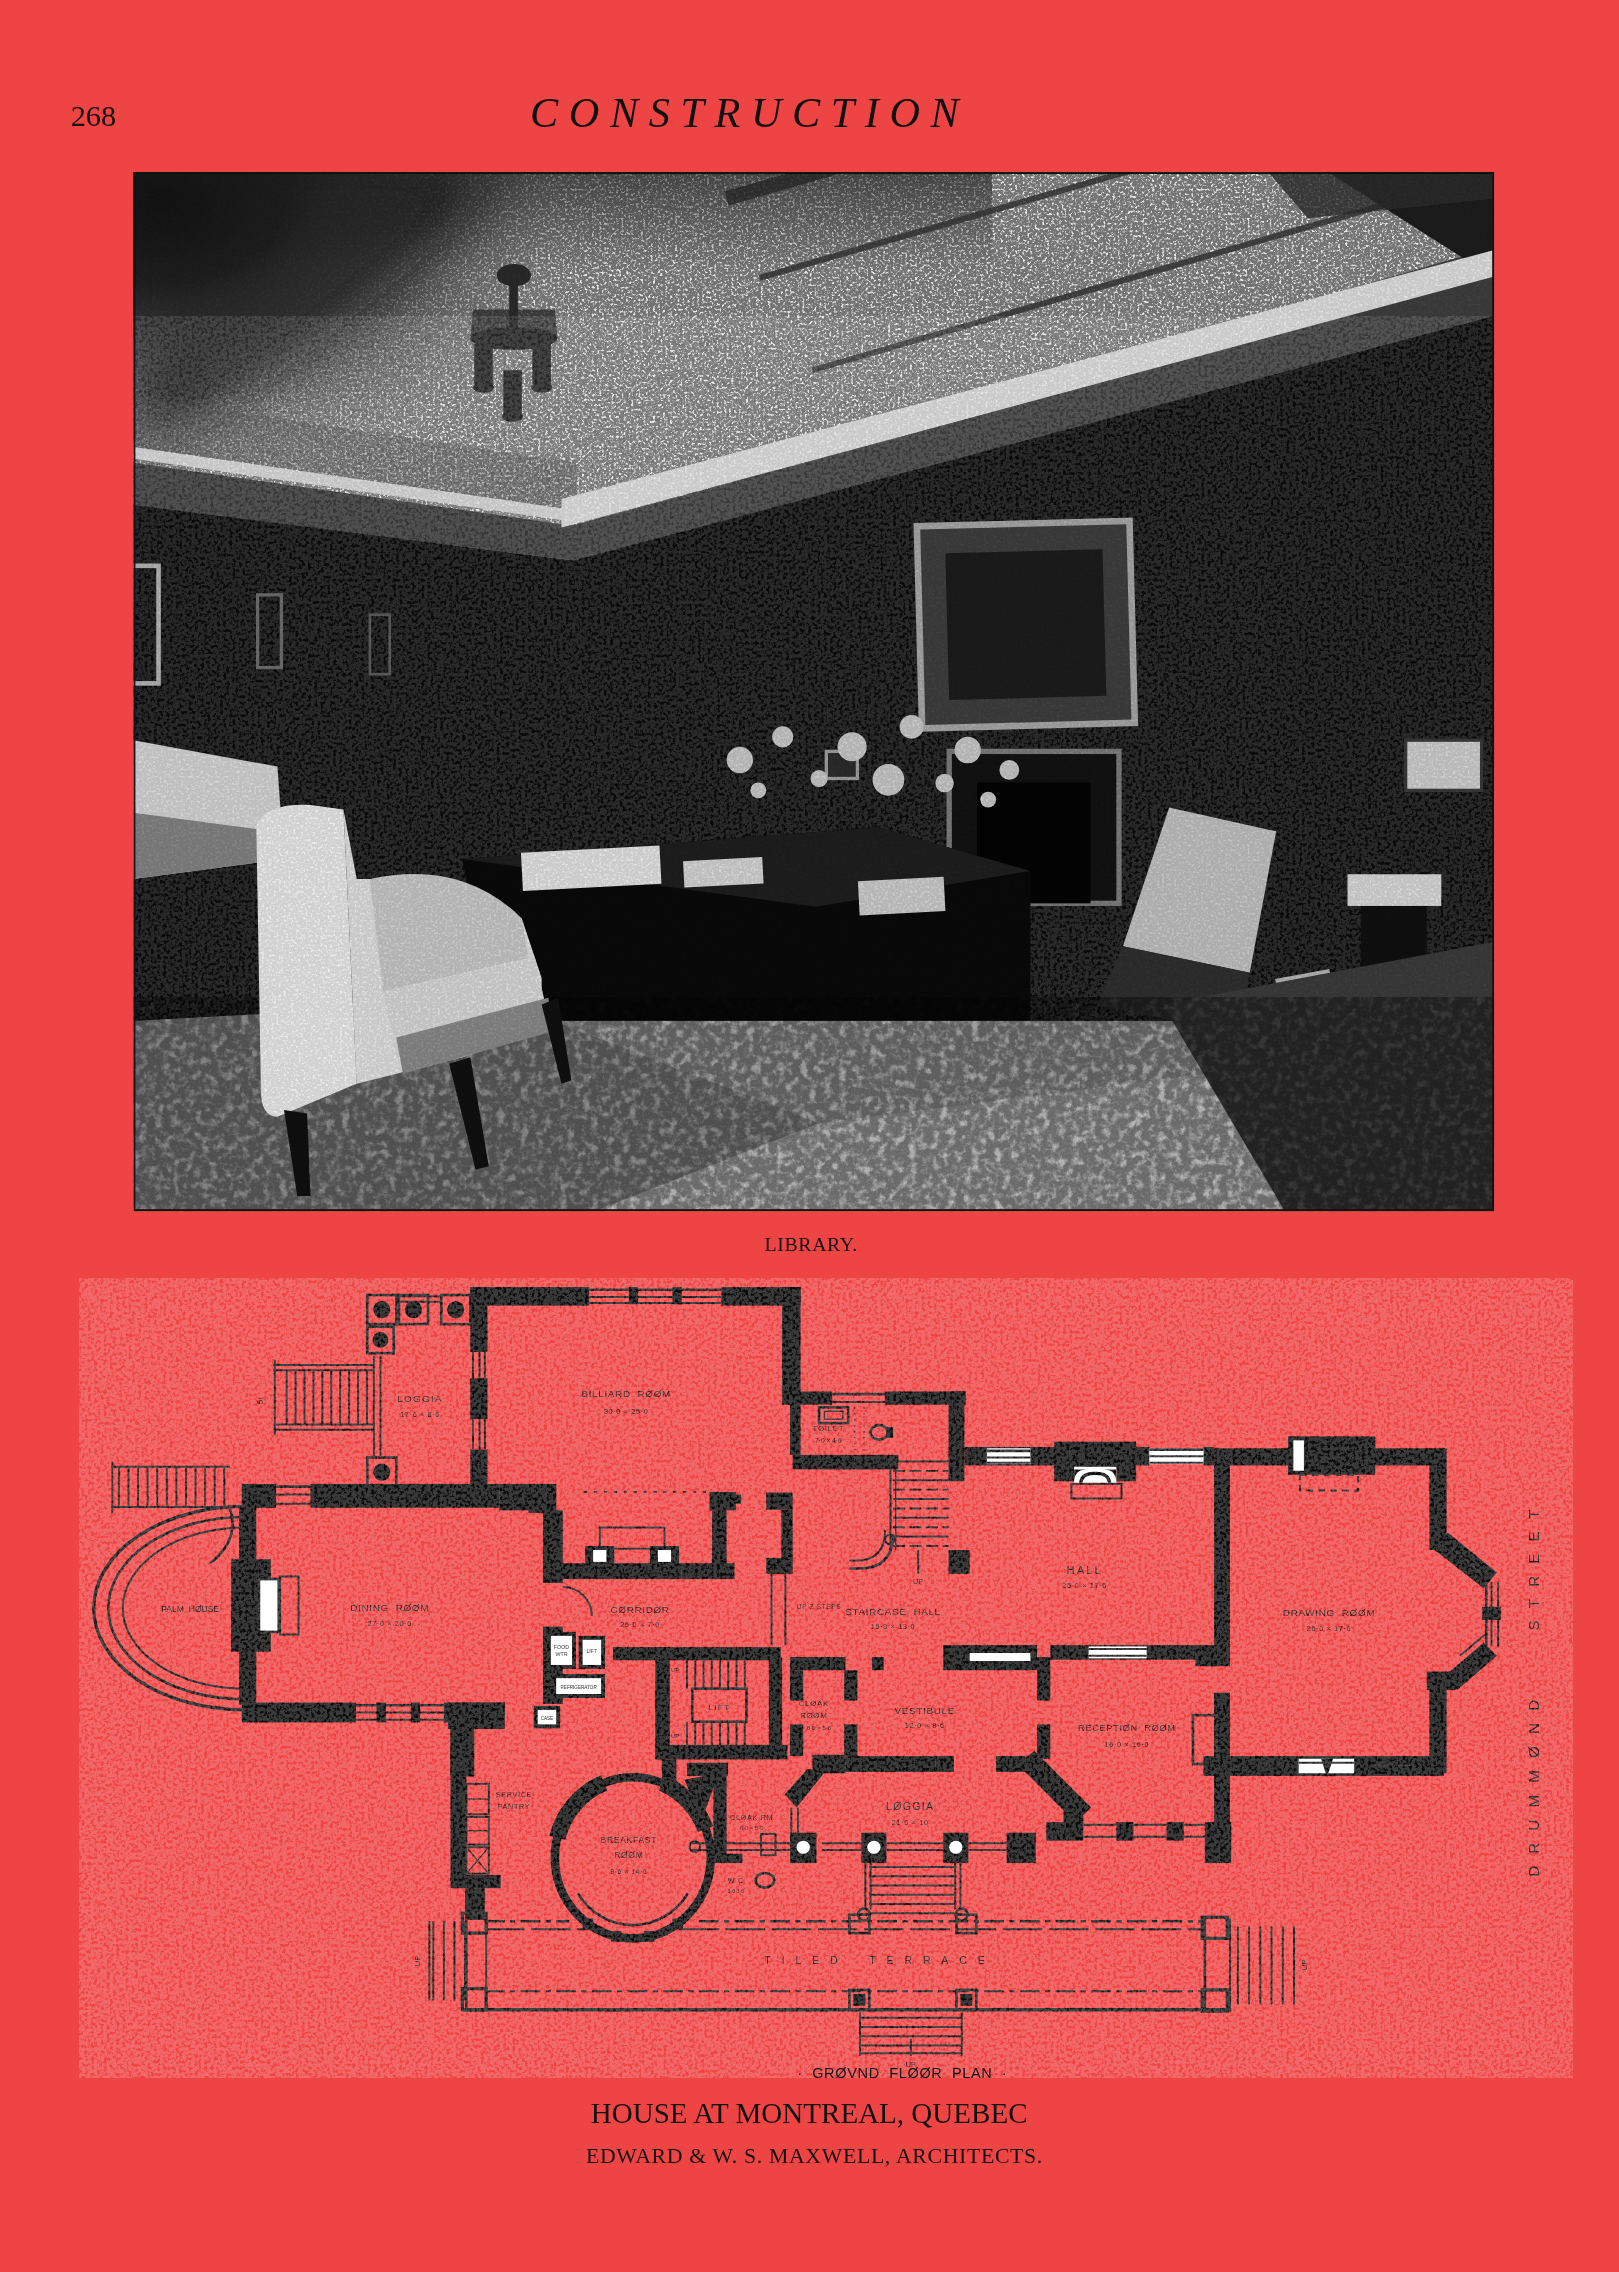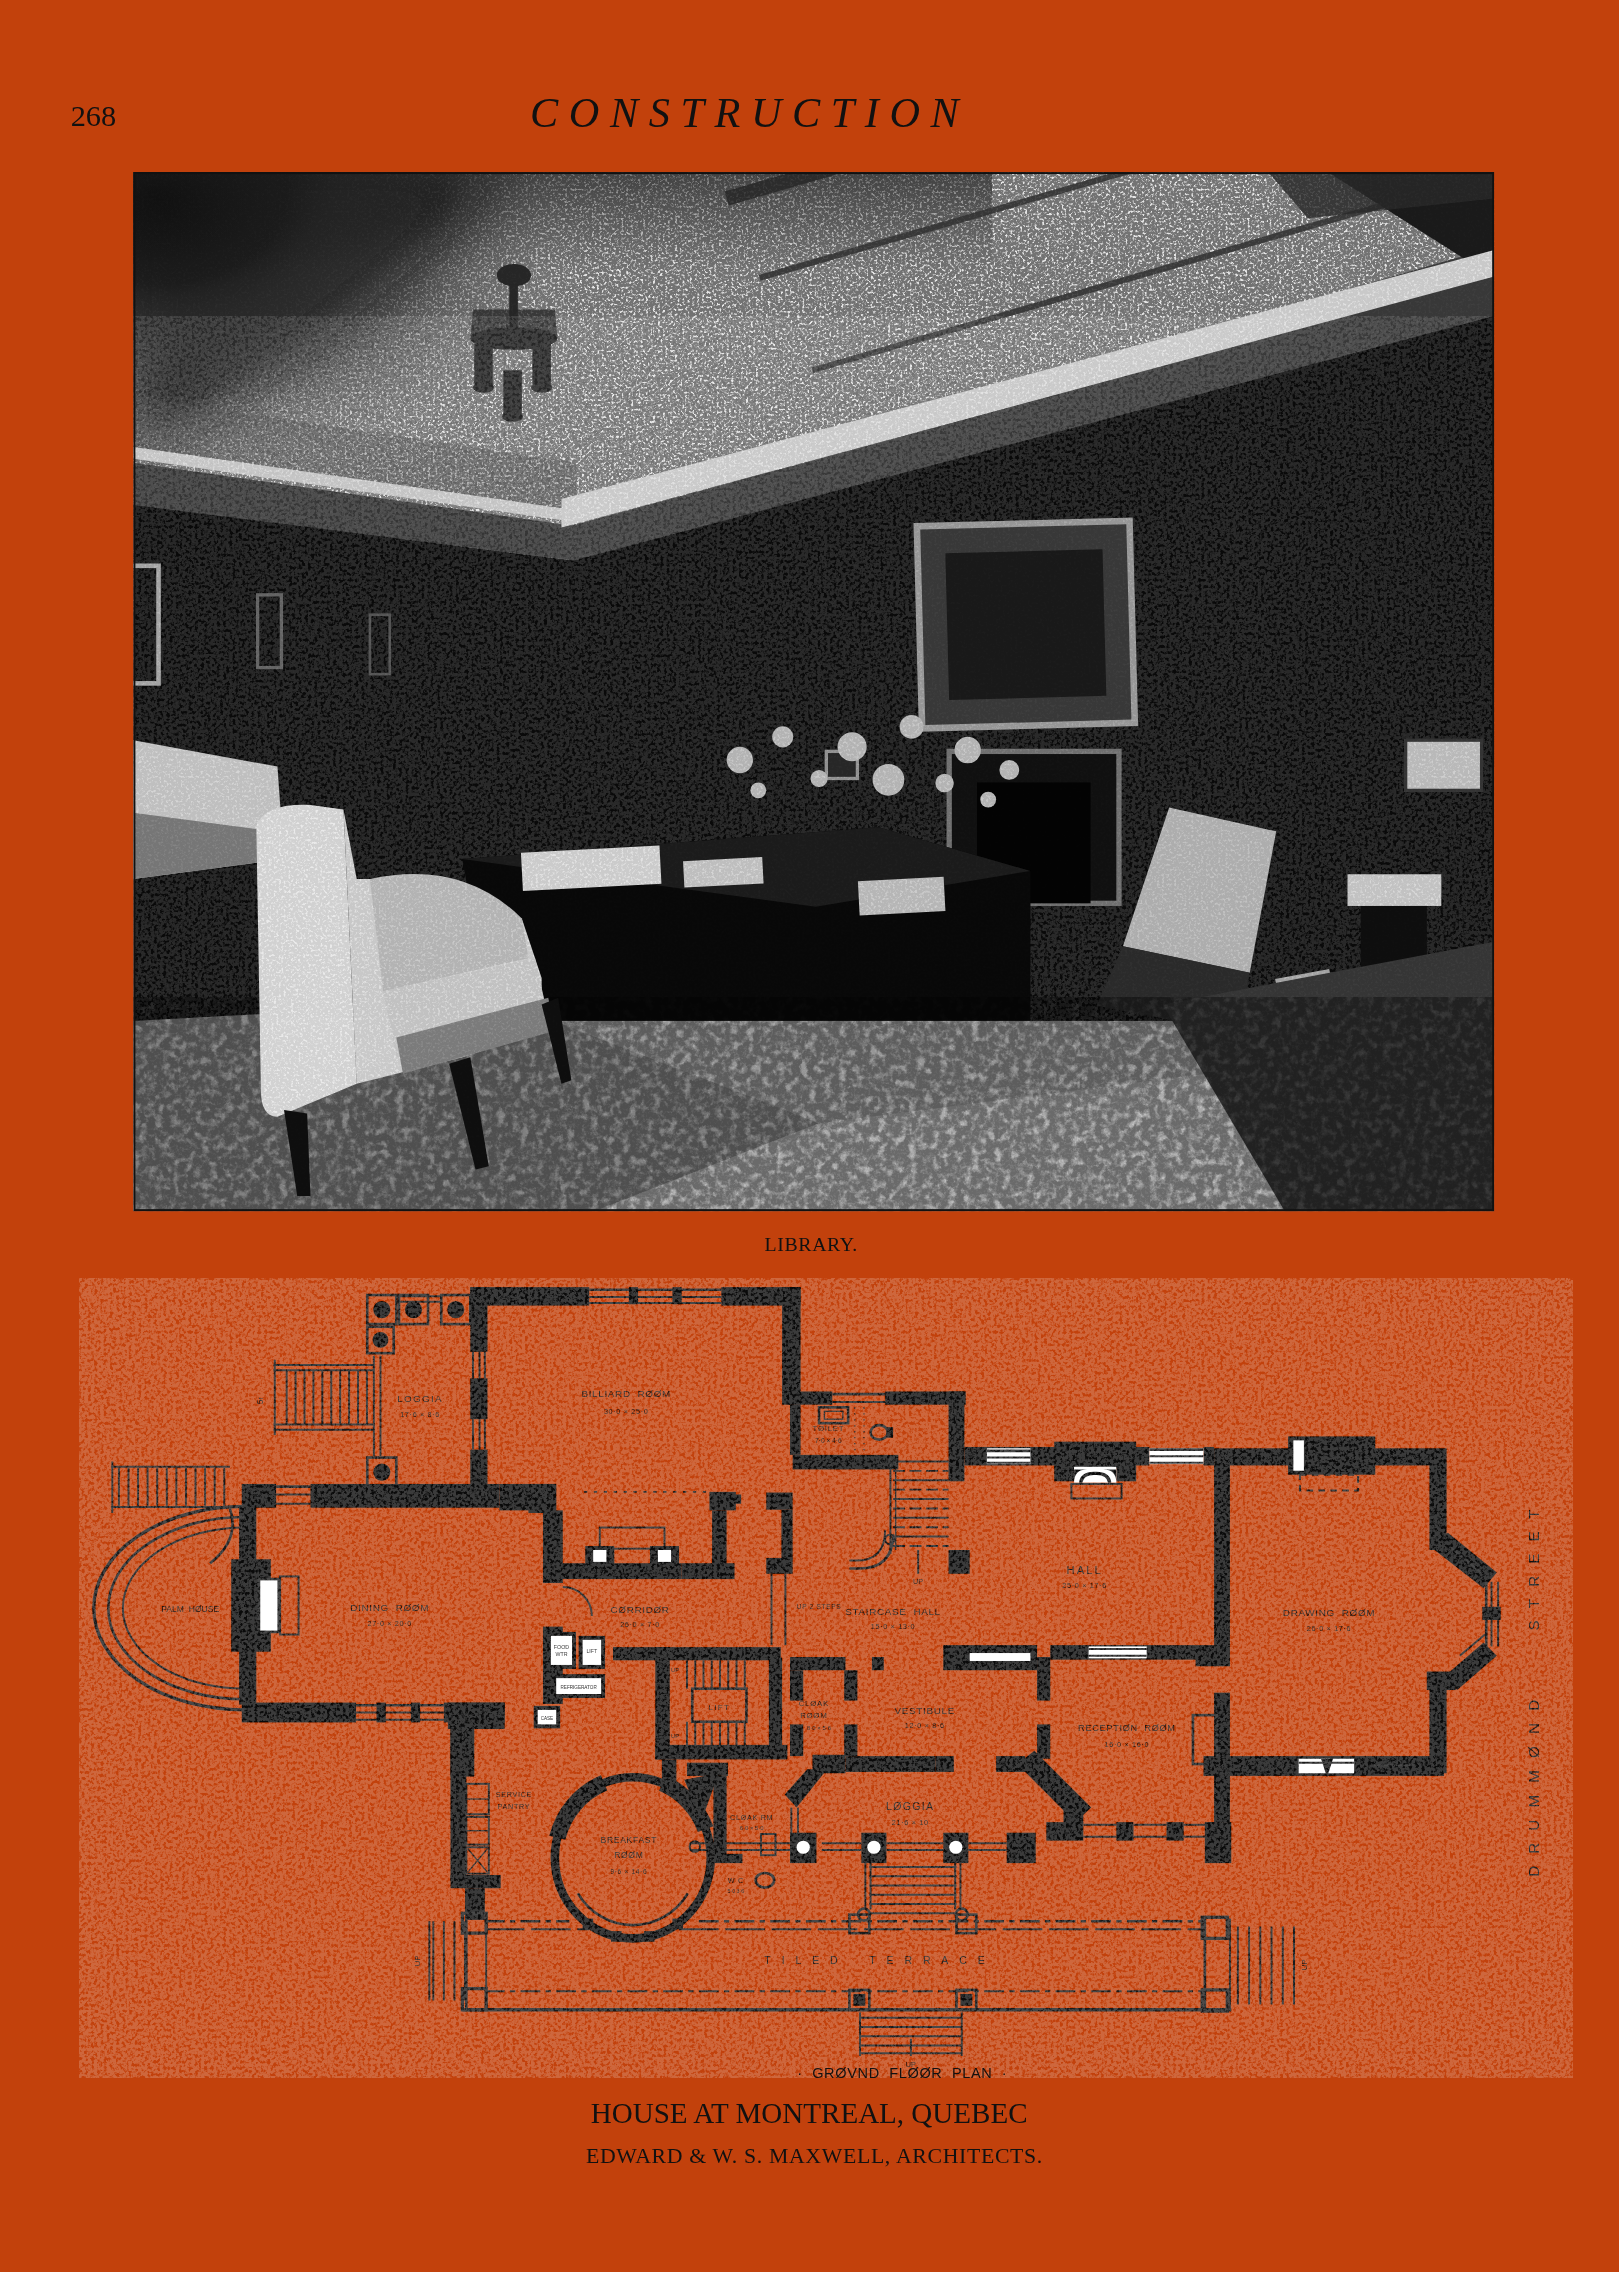--- a/index.html
+++ b/index.html
@@ -1,16 +1,16 @@
 <!DOCTYPE html>
 <html style="font-size:10.6px"><head>
 <meta charset="utf-8">
 <style>
   html,body{margin:0;padding:0;background:#ffffff;}
-  #page{width:1619px;height:2273px;position:relative;background:#c2410c;overflow:hidden;}
+  #page{width:1619px;height:2273px;position:relative;background:#ef4444;overflow:hidden;}
   svg{display:block;}
   text{font-family:"Liberation Serif", serif;}
   .plantxt{font-family:"Liberation Sans", sans-serif;fill:#111;}
 </style>
 </head>
 <body>
 <div id="page">
 <svg width="1619" height="2273" viewBox="0 0 2451 3440" xmlns="http://www.w3.org/2000/svg">
 <defs>
   <clipPath id="pc">

